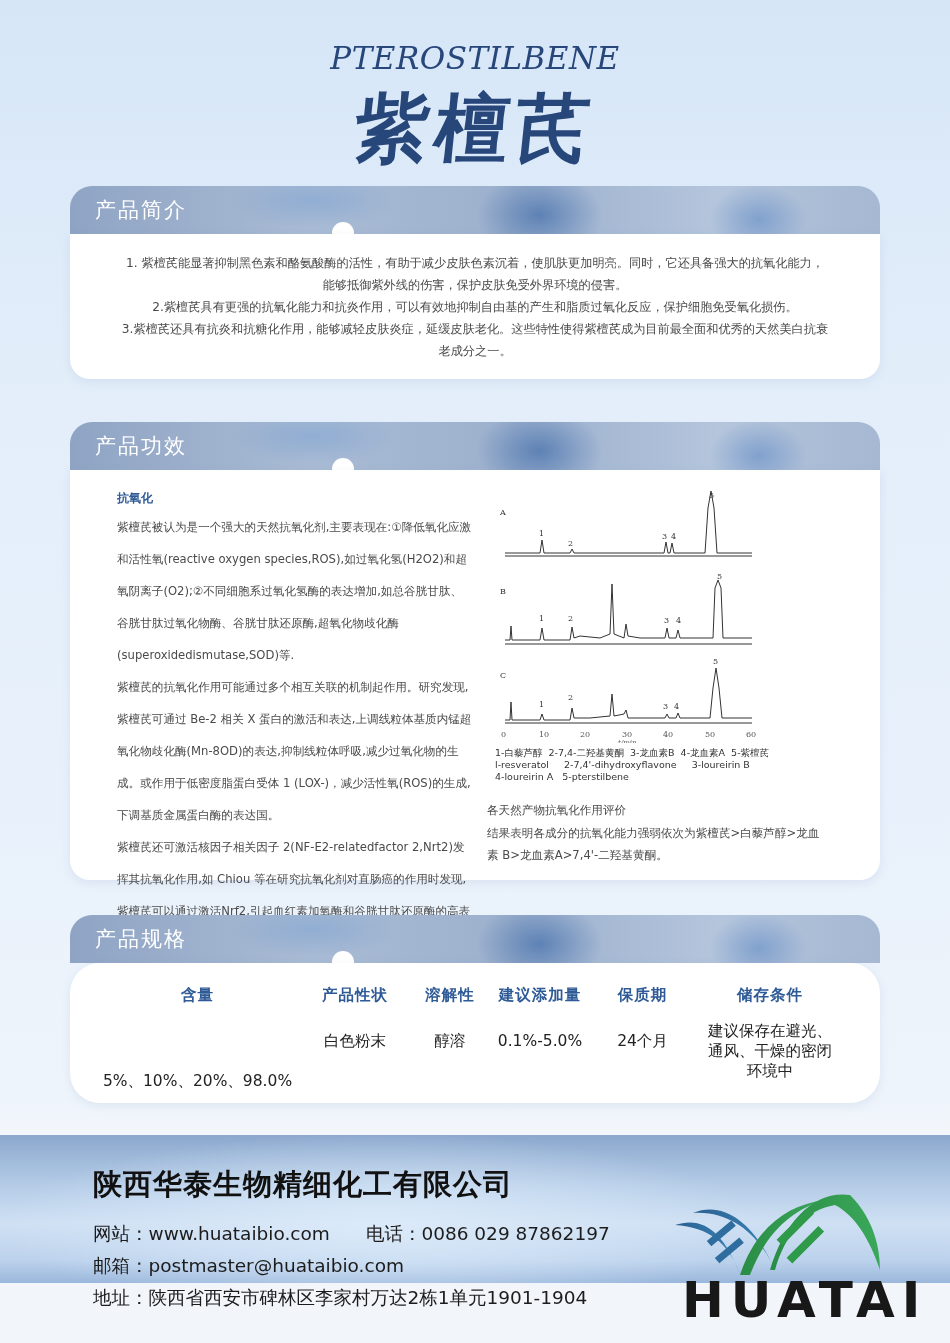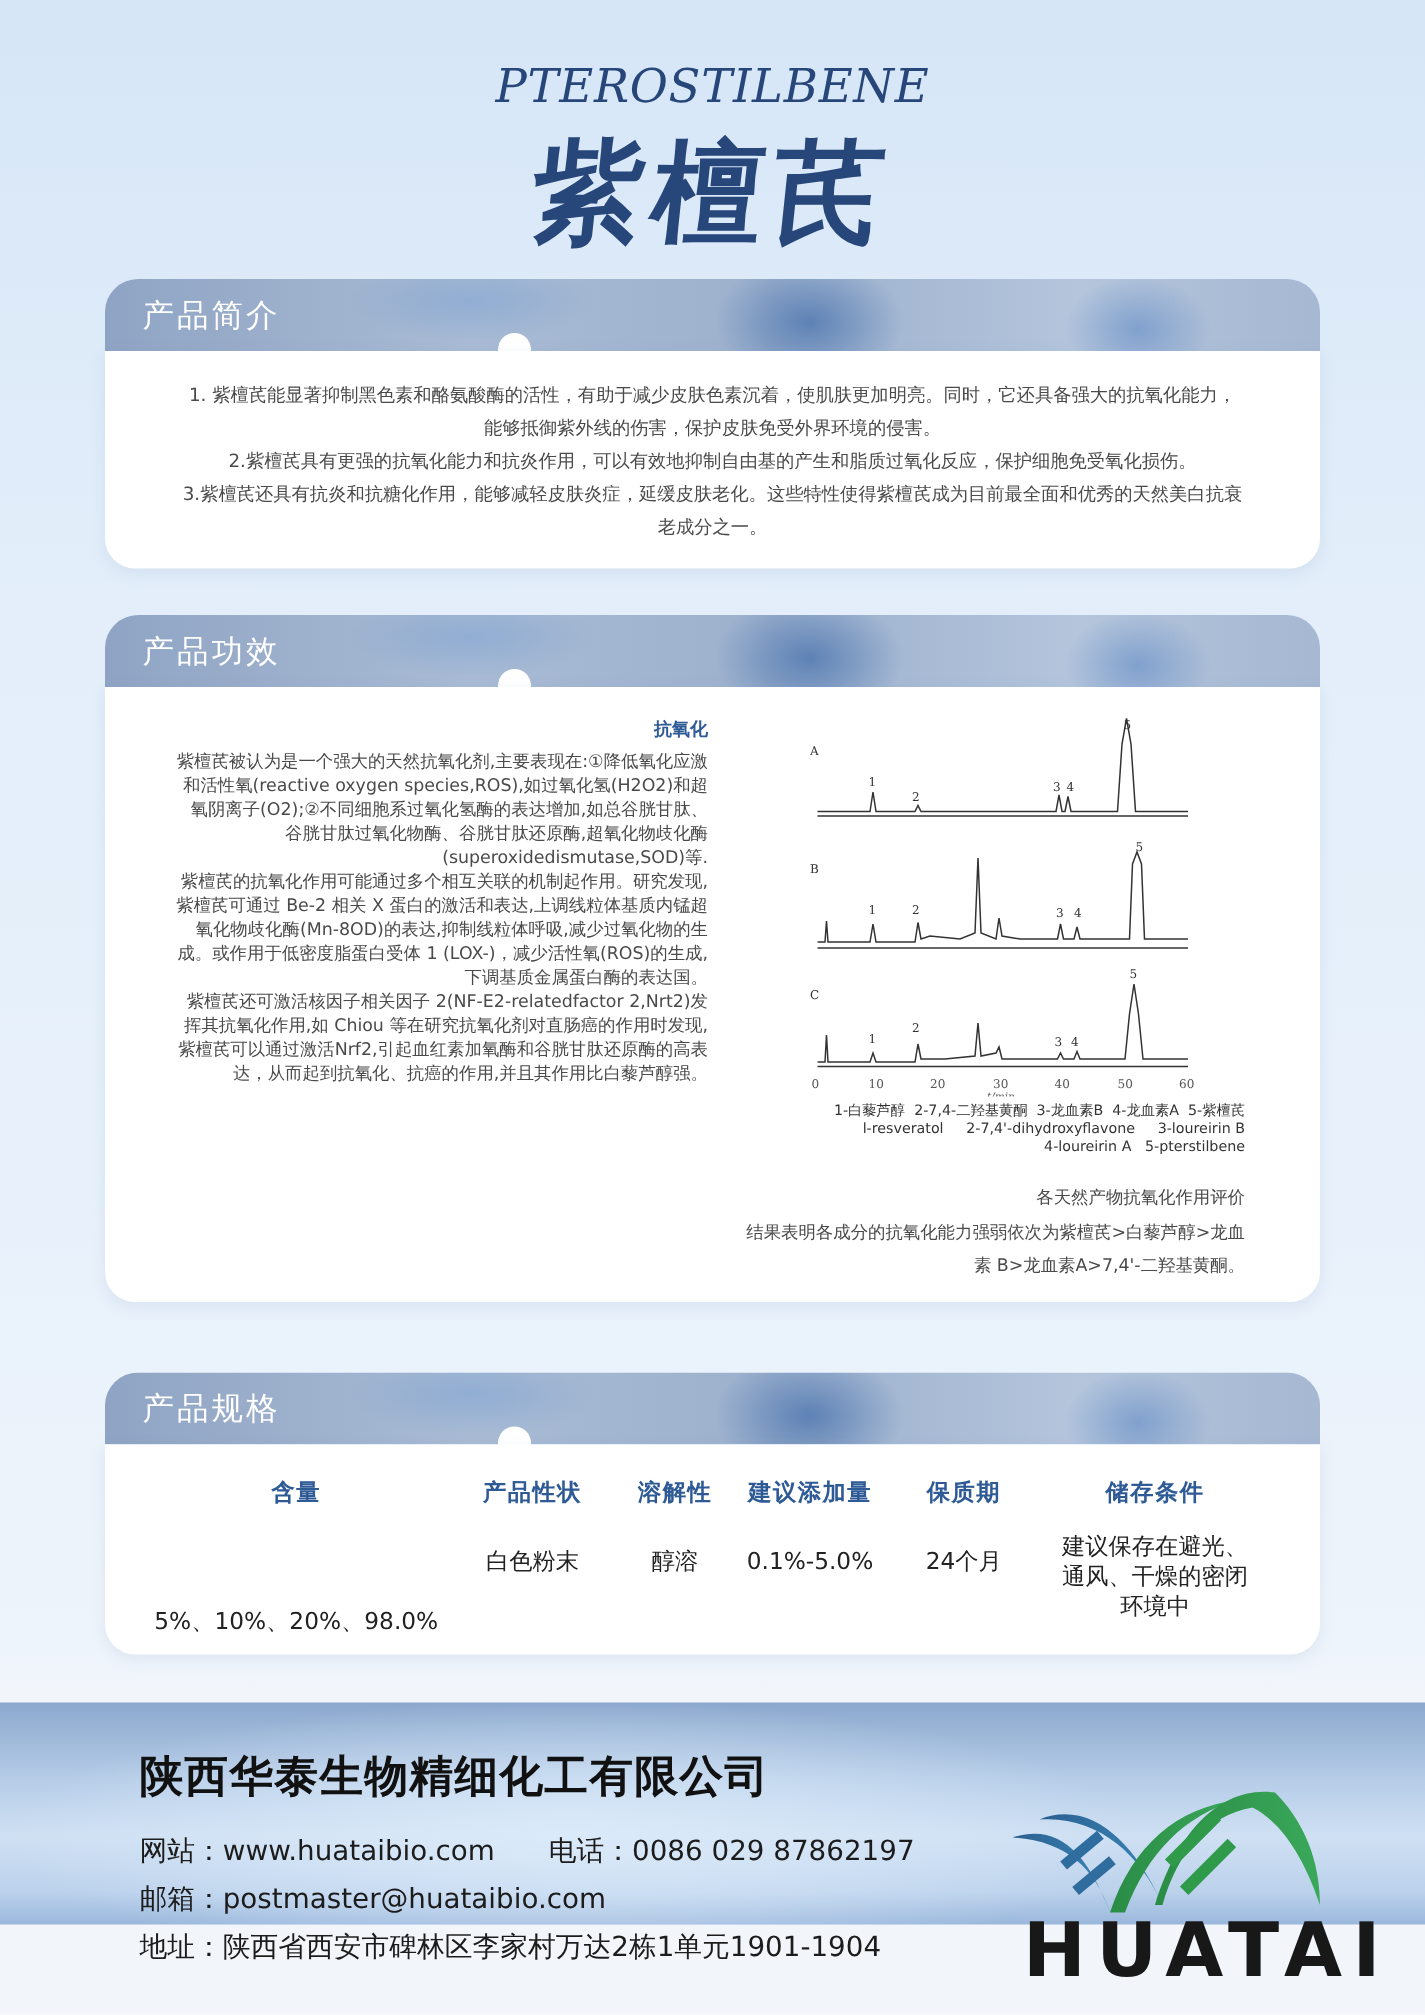--- a/index.html
+++ b/index.html
@@ -46,29 +46,29 @@
   }
 
   
   .intro-body { padding: 18px 50px 20px 50px; height: 145px; }
   .intro-body p { font-size: 12.2px; line-height: 22px; color: #4a4a4a; }
 
   
   .effect-body { height: 410px; padding: 20px 0 0 47px; }
   .effect-left { position: absolute; left: 47px; top: 20px; width: 355px; }
   .effect-left .sub { font-size: 12px; color: #2e5a96; font-weight: bold; margin-bottom: 4px; }
-  .effect-left p { font-size: 11.6px; line-height: 16px; color: #4a4a4a; }
+  .effect-left p { font-size: 11.6px; line-height: 32px; color: #4a4a4a; }
   .effect-right { position: absolute; left: 430px; top: 18px; width: 330px; }
   .chrom { width: 290px; height: 255px; }
   .legend { font-size: 9.5px; line-height: 12px; color: #333; margin-left: -5px; }
   .legend div { white-space: pre; }
   .eval { margin-top: 16px; font-size: 11.6px; line-height: 22.6px; color: #4a4a4a; margin-left: -13px; }
 
   
-  .spec-body { height: 140px; }
+  .spec-body { height: 140px; border-radius: 30px; }
   .spec-table { position: absolute; top: 0; left: 0; width: 810px; height: 140px; }
   .spec-col { position: absolute; text-align: center; }
   .spec-h { font-size: 15.5px; font-weight: bold; color: #2e5a96; letter-spacing: 1px; top: 22px; }
   .spec-v { font-size: 15.5px; color: #222; top: 68px; line-height: 20px; }
 
   
   .footer {
     position: absolute; left: 0; top: 1135px; width: 950px; height: 148px;
     background:
       radial-gradient(ellipse 500px 120px at 40% 60%, rgba(220,235,250,0.9), transparent 75%),
@@ -96,21 +96,21 @@
     <span class="title">产品简介</span>
   </div>
   <div class="notch" style="left:262px; top:36px;"></div>
   <div class="card-body intro-body">
     <p>1. 紫檀芪能显著抑制黑色素和酪氨酸酶的活性，有助于减少皮肤色素沉着，使肌肤更加明亮。同时，它还具备强大的抗氧化能力，能够抵御紫外线的伤害，保护皮肤免受外界环境的侵害。</p>
     <p>2.紫檀芪具有更强的抗氧化能力和抗炎作用，可以有效地抑制自由基的产生和脂质过氧化反应，保护细胞免受氧化损伤。</p>
     <p>3.紫檀芪还具有抗炎和抗糖化作用，能够减轻皮肤炎症，延缓皮肤老化。这些特性使得紫檀芪成为目前最全面和优秀的天然美白抗衰老成分之一。</p>
   </div>
 </div>
 
-<div class="card" style="top:410px;text-align:right;">
+<div class="card" style="top:422px;">
   <div class="card-head">
     <span class="title">产品功效</span>
   </div>
   <div class="notch" style="left:262px; top:36px;"></div>
   <div class="card-body effect-body">
     <div class="effect-left">
       <div class="sub">抗氧化</div>
       <p>紫檀芪被认为是一个强大的天然抗氧化剂,主要表现在:①降低氧化应激和活性氧(reactive oxygen species,ROS),如过氧化氢(H2O2)和超氧阴离子(O2);②不同细胞系过氧化氢酶的表达增加,如总谷胱甘肽、谷胱甘肽过氧化物酶、谷胱甘肽还原酶,超氧化物歧化酶(superoxidedismutase,SOD)等.</p>
       <p>紫檀芪的抗氧化作用可能通过多个相互关联的机制起作用。研究发现,紫檀芪可通过 Be-2 相关 X 蛋白的激活和表达,上调线粒体基质内锰超氧化物歧化酶(Mn-8OD)的表达,抑制线粒体呼吸,减少过氧化物的生成。或作用于低密度脂蛋白受体 1 (LOX-)，减少活性氧(ROS)的生成,下调基质金属蛋白酶的表达国。</p>
       <p>紫檀芪还可激活核因子相关因子 2(NF-E2-relatedfactor 2,Nrt2)发挥其抗氧化作用,如 Chiou 等在研究抗氧化剂对直肠癌的作用时发现,紫檀芪可以通过激活Nrf2,引起血红素加氧酶和谷胱甘肽还原酶的高表达，从而起到抗氧化、抗癌的作用,并且其作用比白藜芦醇强。</p>

